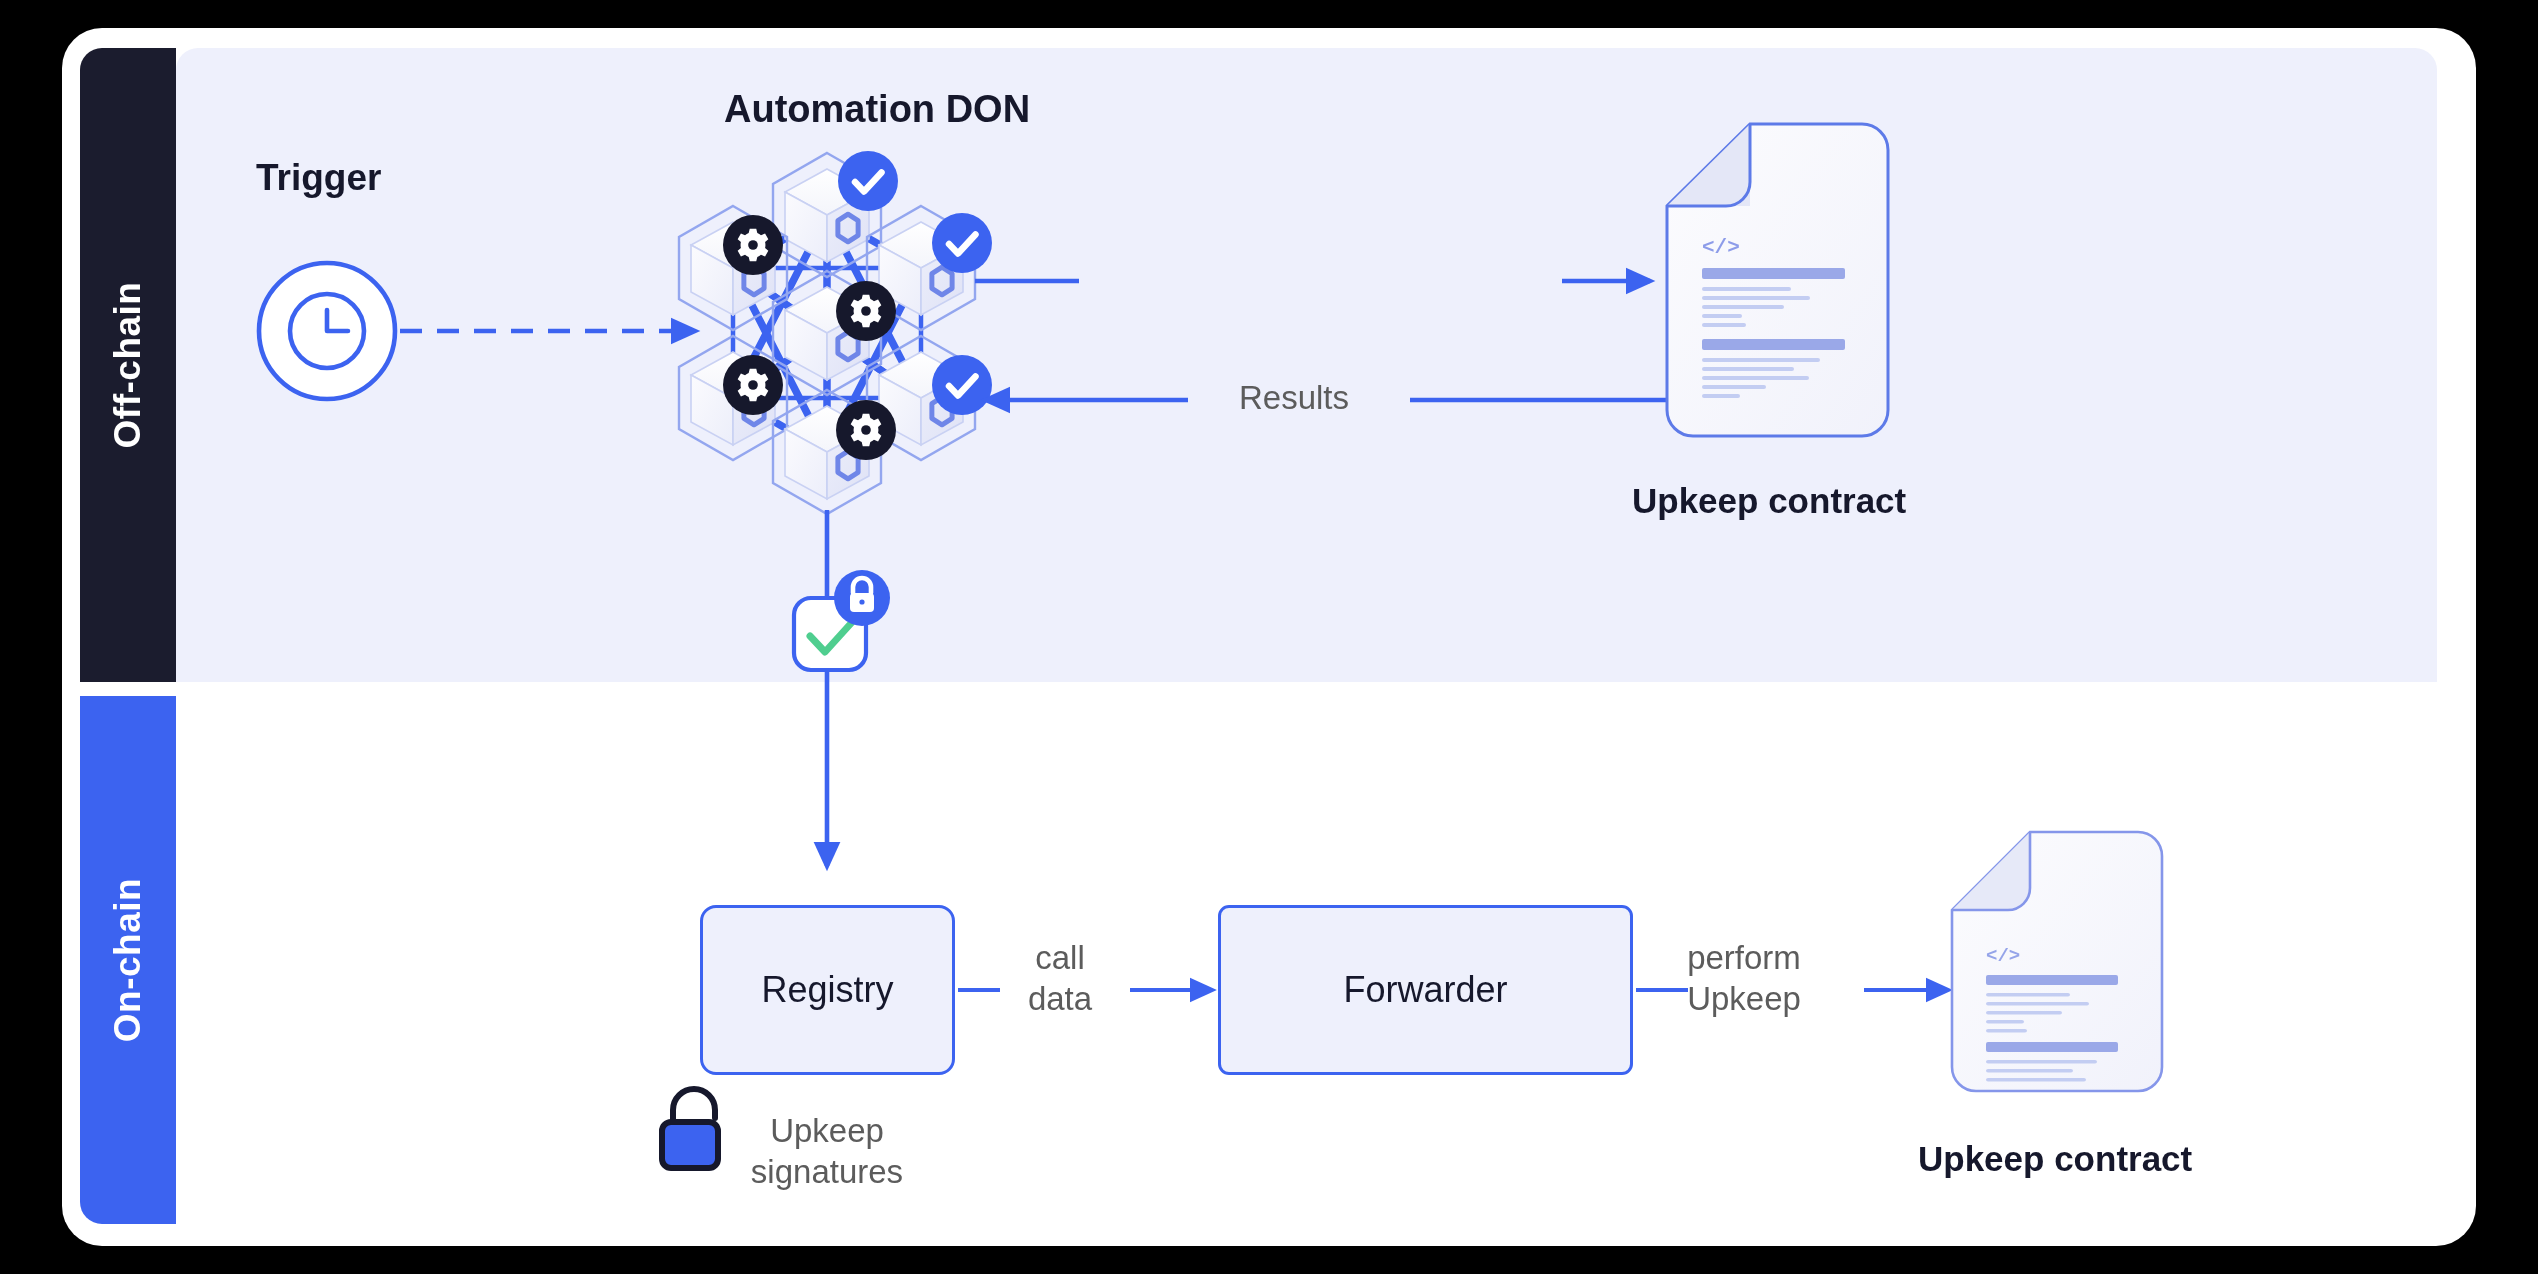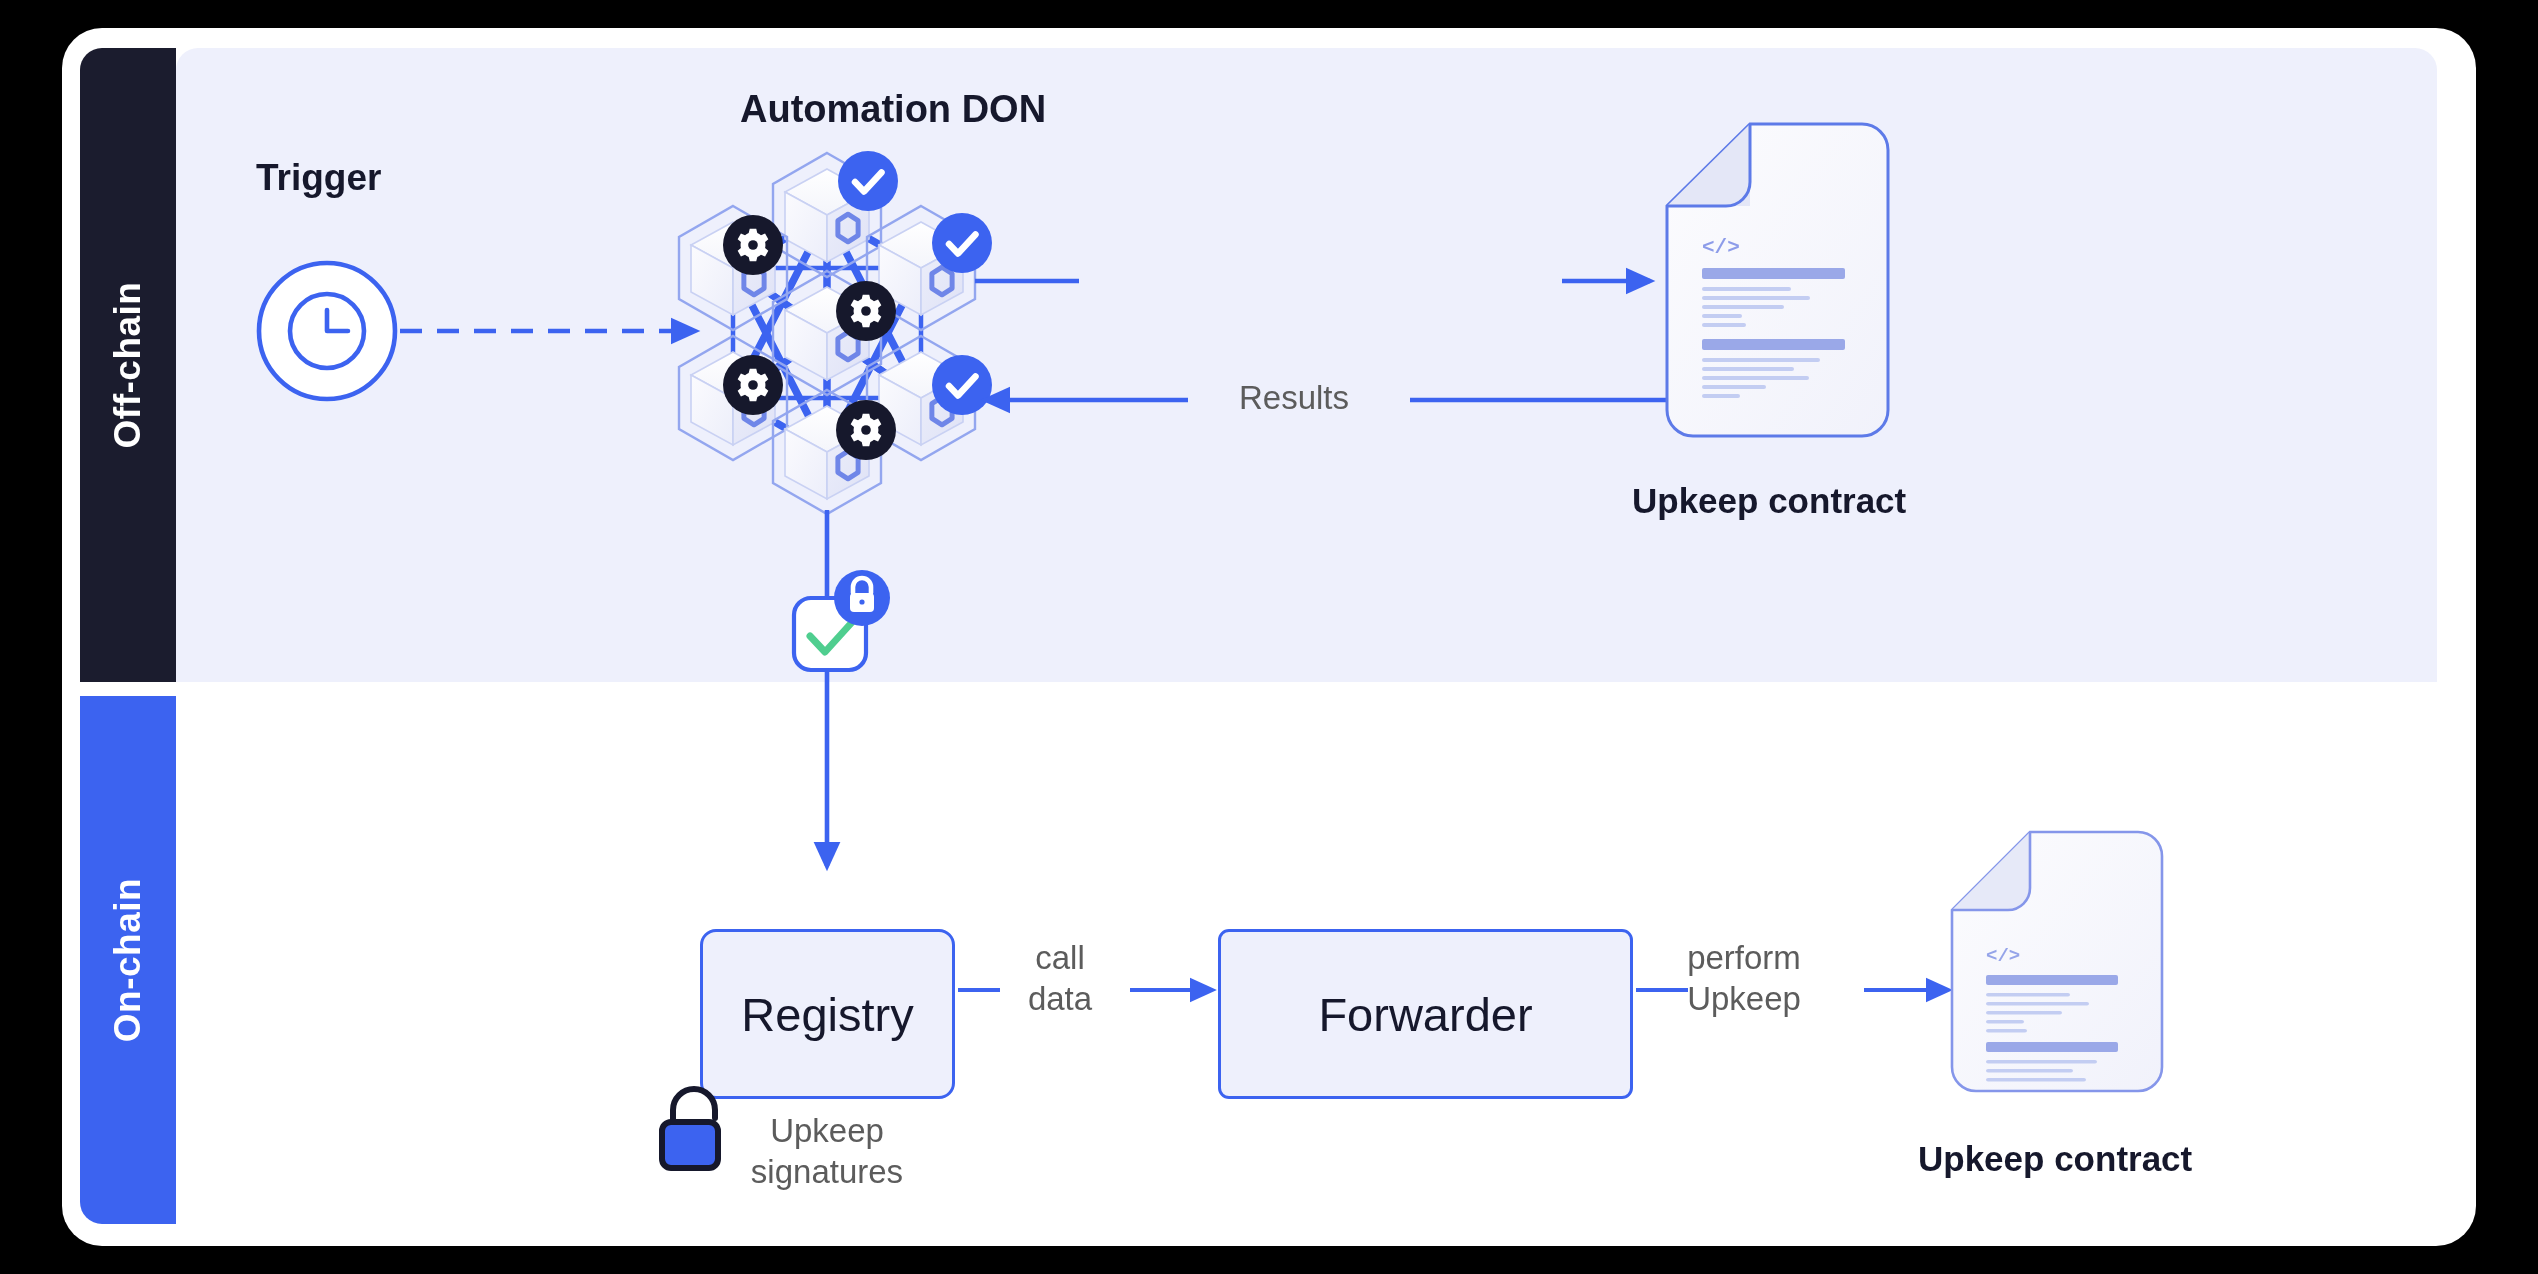--- a/index.html
+++ b/index.html
@@ -96,43 +96,42 @@
   
   .boxnode {
     position: absolute;
     background: #eef0fc;
     border: 3px solid #3c63f0;
     border-radius: 16px;
     display: flex;
     align-items: center;
     justify-content: center;
     color: #16182c;
-    font-size: 47px;
-    margin-top: 24px;
+    font-size: 36px;
   }
 </style>
 </head>
 <body>
 
 <div id="stage">
 
   <div class="card"></div>
 
   <div class="offchain-panel"></div>
 
   <div class="side-tab tab-offchain">
     <span class="vlabel">Off-chain</span>
   </div>
   <div class="side-tab tab-onchain">
     <span class="vlabel">On-chain</span>
   </div>
 
   <div class="heading" style="left:256px; top:157px; font-size:37px;">Trigger</div>
 
-  <div class="heading" style="left:740px; top:88px; font-size:38px;">Automation DON</div>
+  <div class="heading" style="left:724px; top:88px; font-size:38px;">Automation DON</div>
 
 
   <div class="txt" style="left:1154px; top:377px; width:280px;">Results</div>
 
   <div class="heading" style="left:1632px; top:481px; font-size:35px;">Upkeep contract</div>
 
 
   <div class="txt" style="left:990px; top:937px; width:140px;">call
 data</div>
 

